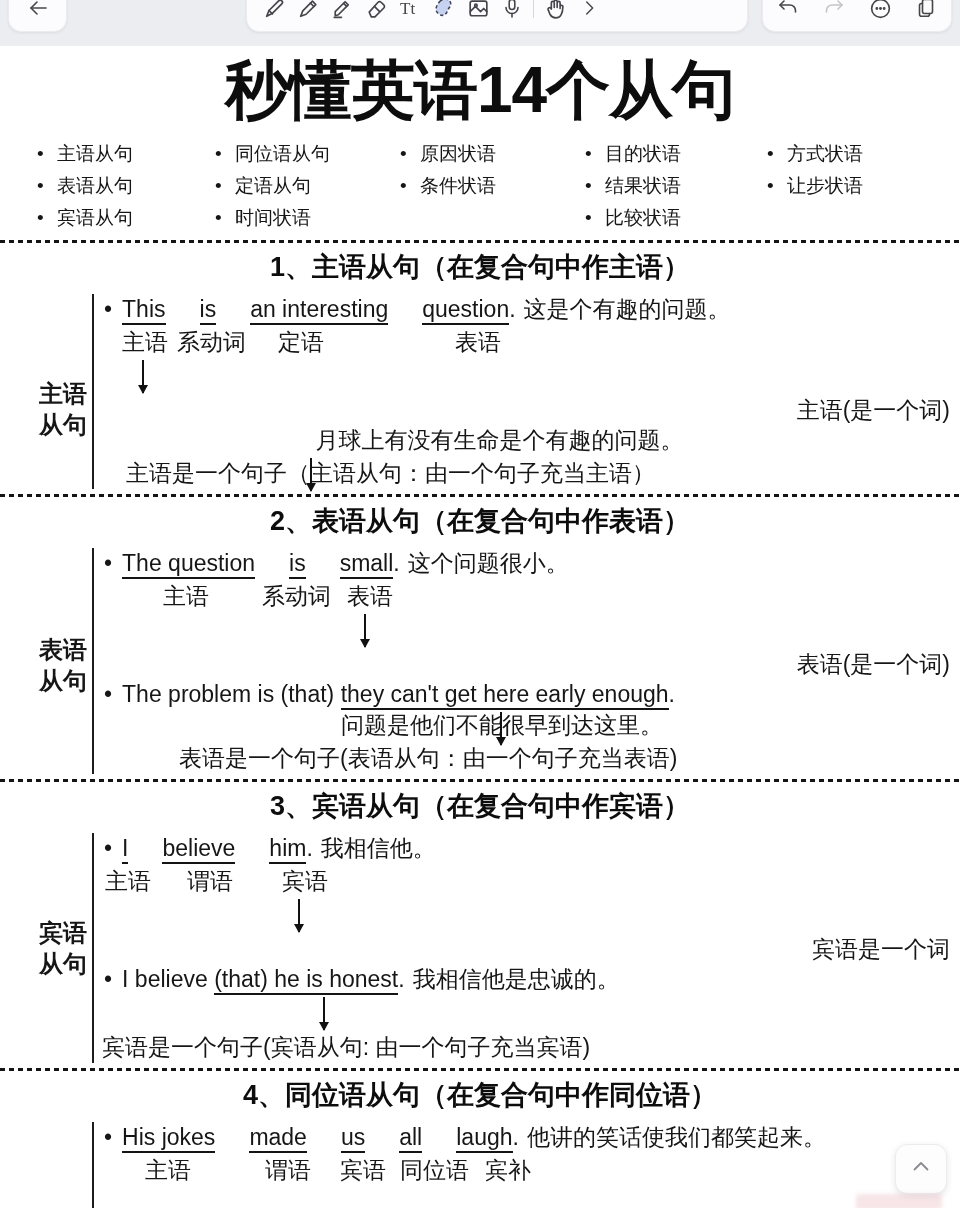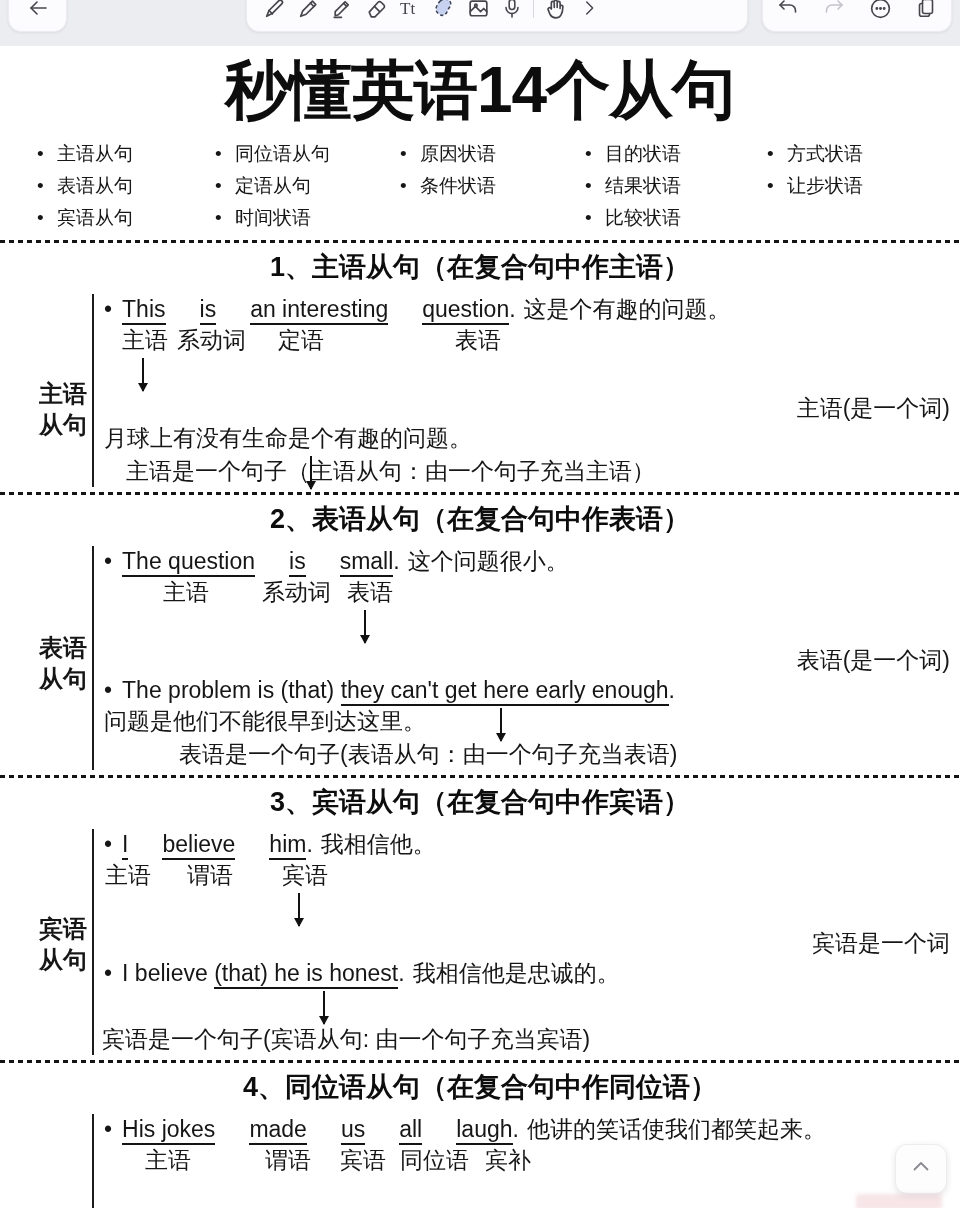--- a/index.html
+++ b/index.html
@@ -28,29 +28,29 @@
   .ovcol.c1{width:178px}.ovcol.c2{width:185px}.ovcol.c3{width:185px}.ovcol.c4{width:182px}
   .divider{height:3px;background:repeating-linear-gradient(90deg,#141414 0 5px,transparent 5px 9px);margin:5px 0;}
   h2{font-size:27px;font-weight:700;text-align:center;margin:6px 0 9px 0;color:#0d0d0d;}
   .block{position:relative;}
   .side{position:absolute;left:34px;width:58px;text-align:center;font-weight:700;font-size:24px;line-height:31px;white-space:nowrap;}
   .content{margin-left:92px;border-left:2px solid #1c1c1c;padding-left:10px;margin-right:10px;}
   .exline{font-size:23px;line-height:31px;white-space:nowrap;}
   .blt{margin-right:10px;}
   .u{border-bottom:2px solid #141414;padding-bottom:1px;}
   .g{margin-right:34px;}
-  .zh{margin-left:8px;}
+  .zh{margin-left:8px;font-family:Liberation Mono, monospace;}
   .lblrow{position:relative;height:31px;font-size:23px;}
   .lblrow span{position:absolute;top:0;white-space:nowrap;}
   .arrowline{position:relative;height:33px;margin:2px 0;}
   .arrow{position:absolute;width:0;border-left:2.5px solid #111;}
   .arrow::after{content:"";position:absolute;bottom:-1px;left:-6.5px;border:5.5px solid transparent;border-top:9px solid #111;border-bottom:none;}
   .wnote{font-size:23px;line-height:30px;white-space:nowrap;text-align:right;}
   .ex2wrap{position:relative;}
-  .zhr{font-size:23px;line-height:31px;text-align:left;}
+  .zhr{font-size:23px;line-height:31px;text-align:center;}
   .note{font-size:23px;line-height:31px;white-space:nowrap;margin-top:2px;}
   
   .fab{position:absolute;right:13px;bottom:14px;width:50px;height:48px;background:#fdfdfe;border:1px solid #ececf0;
        border-radius:12px;box-shadow:0 2px 6px rgba(40,40,60,.12);display:flex;align-items:center;justify-content:center;}
   .watermark{position:absolute;right:18px;bottom:-2px;width:86px;height:16px;background:rgba(225,150,160,.25);filter:blur(2px);border-radius:3px;}
   .lasso-fill{fill:#c7d2f0;stroke:#3c4354;stroke-width:1.4;stroke-dasharray:3 2.2;}
 </style>
 </head>
 <body>
 

